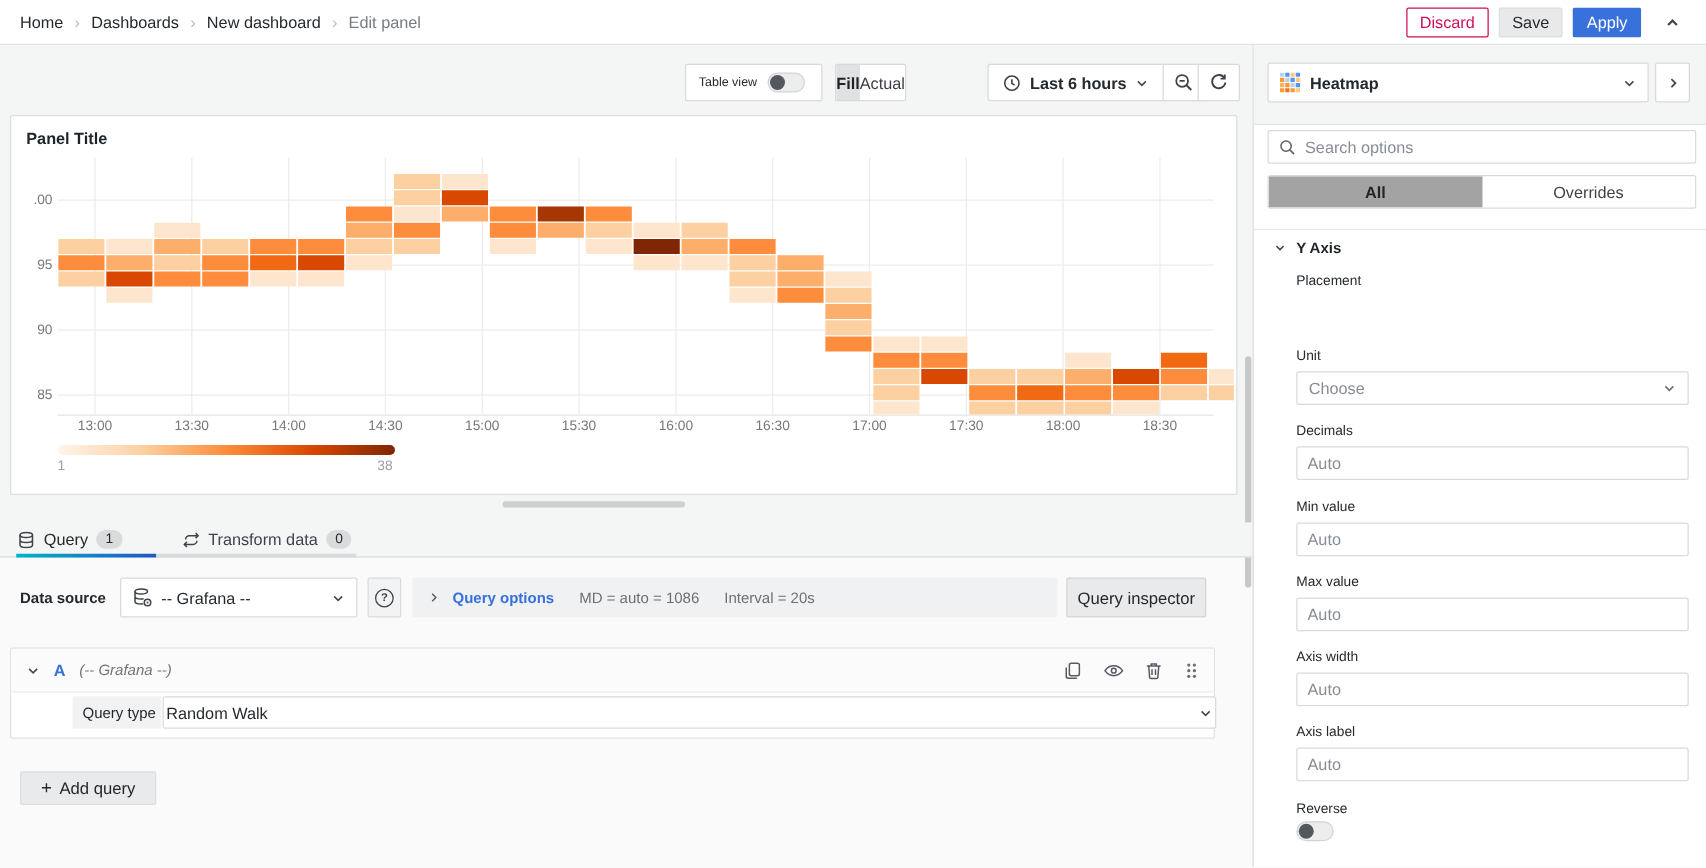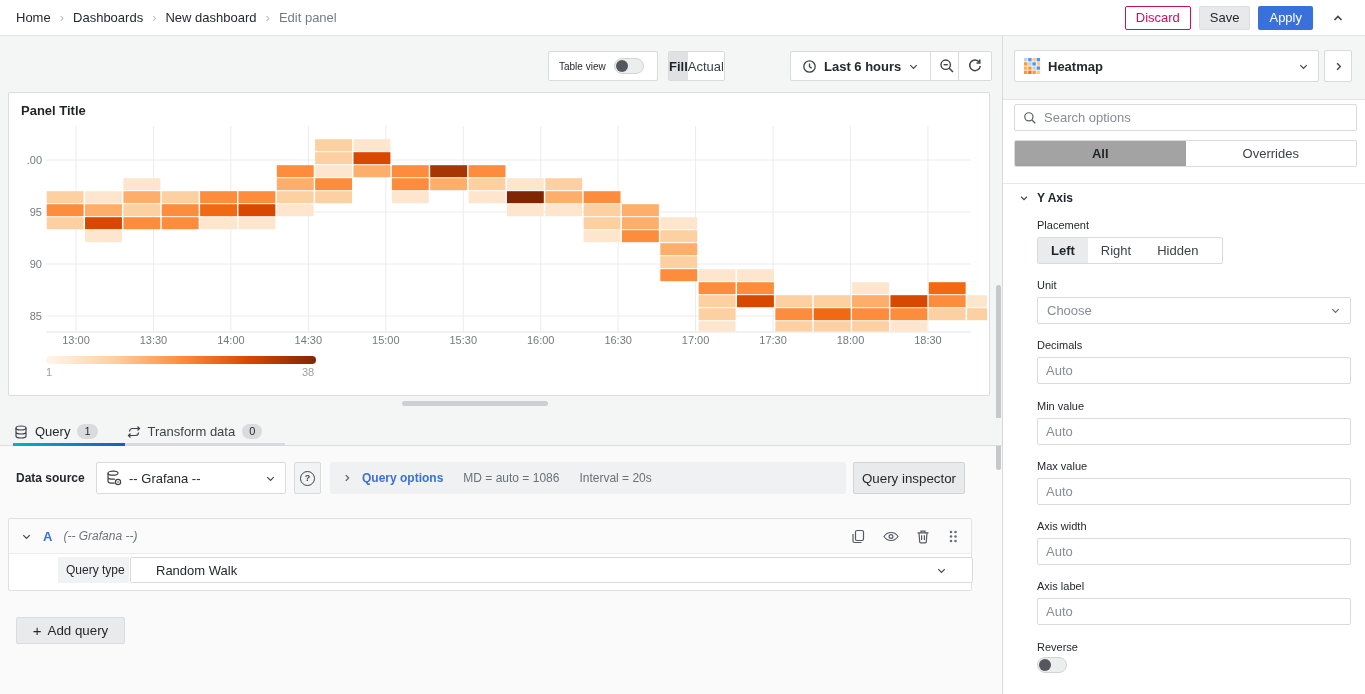--- a/index.html
+++ b/index.html
@@ -44,21 +44,21 @@
   .refreshbtn { left:958px; top:51px; width:34px; height:30px; justify-content:center; cursor:pointer; }
 
   
   .panel { left:8px; top:92px; width:982px; height:304px; background:#fff; border:1px solid #dcdde0; border-radius:2px; }
   .panel-title { position:absolute; left:12px; top:10px; font-size:13px; font-weight:700; color:#1f2429; }
   .drag-pill { left:402px; top:401px; width:146px; height:5px; background:#cdcfd1; border-radius:3px; cursor:pointer; }
   .vscroll { left:996px; top:285px; width:5px; height:185px; background:#c6c8ca; border-radius:3px; cursor:pointer; }
 
   
   .tabsrow { left:0; top:418px; width:1002px; height:28px; background:#f4f5f5; border-bottom:1px solid #dcdde0;
-             display:flex; align-items:center; padding-left:14px; }
+             display:flex; align-items:center; padding-left:14px;gap:19px; }
   .qtab { display:flex; align-items:center; gap:7px; cursor:pointer; }
   .qtab .lbl { font-size:13px; font-weight:500; color:#24292e; }
   .qtab.inactive .lbl { font-weight:400; color:#3e434a; }
   .badge { background:#d9dbdd; color:#24292e; font-size:11px; border-radius:9px; padding:1px 7px; line-height:13px; }
   .tab-underline-active { left:13px; top:443px; width:112px; height:3px; background:linear-gradient(90deg,#00b3c8,#2257c5); }
   .tab-underline-idle { left:125px; top:443px; width:160px; height:3px; background:#d9dadc; }
 
   
   .ds-label { left:16px; top:471px; font-size:12px; font-weight:700; color:#24292e; }
   .ds-select { left:96px; top:462px; width:190px; height:32px; gap:7px; padding:0 9px; cursor:pointer; }
@@ -75,21 +75,21 @@
   .qcard { left:8px; top:518px; width:964px; height:73px; background:#fff; border:1px solid #e0e1e3; border-radius:2px; }
   .qhead { position:absolute; left:0; top:0; width:100%; height:35px; background:#fbfbfc; border-bottom:1px solid #ececee;
            display:flex; align-items:center; padding:0 12px; gap:11px; }
   .refid { color:#3871dc; font-weight:700; font-size:13px; }
   .dshint { font-style:italic; font-size:12px; color:#6e747c; }
   .qicons { margin-left:auto; display:flex; align-items:center; gap:17px; }
   .qicons > span { cursor:pointer; display:flex; }
   .qtype-label { position:absolute; left:49px; top:38px; width:71px; height:26px; background:#f1f2f3; font-size:12px;
                  font-weight:500; display:flex; align-items:center; padding-left:8px; color:#24292e; }
   .qtype-select { position:absolute; left:121px; top:38px; width:843px; height:26px; background:#fff; border:1px solid #d9dadb;
-                  border-radius:2px; display:flex; align-items:center; padding:0 25px; cursor:pointer; }
+                  border-radius:2px; display:flex; align-items:center; padding:0 2px; cursor:pointer; }
   .qtype-select .val { font-size:13px; color:#24292e; }
   .addquery { left:16px; top:617px; width:109px; height:27px; background:#e9eaeb; border:1px solid #dcdde0; border-radius:2px;
               display:flex; align-items:center; justify-content:center; gap:6px; font-weight:500; color:#24292e; cursor:pointer; }
   .addquery .plus { font-size:15px; line-height:15px; color:#24292e; }
 
   
   .sidebar { position:absolute; left:1002px; top:36px; width:363px; height:658px; background:#fff; border-left:1px solid #d8d9da; }
   .sb-top { position:absolute; left:0; top:0; width:100%; height:64px; background:#f4f5f5; border-bottom:1px solid #e3e4e6; }
   .vizselect { position:absolute; left:11px; top:14px; width:305px; height:32px; gap:8px; padding:0 9px; cursor:pointer; }
   .vizselect .val { font-weight:600; font-size:13px; color:#24292e; }
@@ -505,25 +505,20 @@
     <div class="section-head">
       <span class="icon">
         <svg width="10" height="10" viewBox="0 0 12 12">
             <path d="M2.5 4.5 6 8l3.5-3.5" fill="none" stroke="#44484e" stroke-width="1.5"></path>
           </svg>
       </span>
       <span class="t">Y Axis</span>
     </div>
 
     <div class="f-label" style="top:183px">Placement</div>
-    <div class="radiogrp" style="top:201px">
-      <span class="opt active">Left</span>
-      <span class="opt">Right</span>
-      <span class="opt">Hidden</span>
-    </div>
 
     <div class="f-label" style="top:243px">Unit</div>
     <div class="ctl sb-select" style="top:261px">
       <span class="ph">Choose</span>
       <span class="icon mlauto">
         <svg width="11" height="11" viewBox="0 0 12 12">
             <path d="M2.5 4.5 6 8l3.5-3.5" fill="none" stroke="#6a7076" stroke-width="1.4"></path>
           </svg>
       </span>
     </div>

